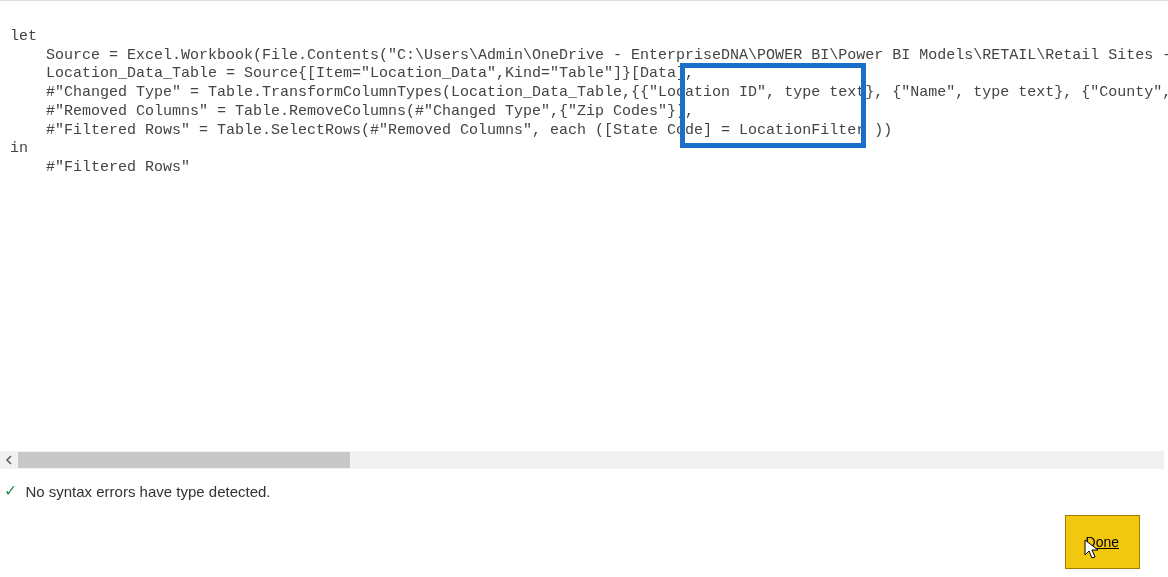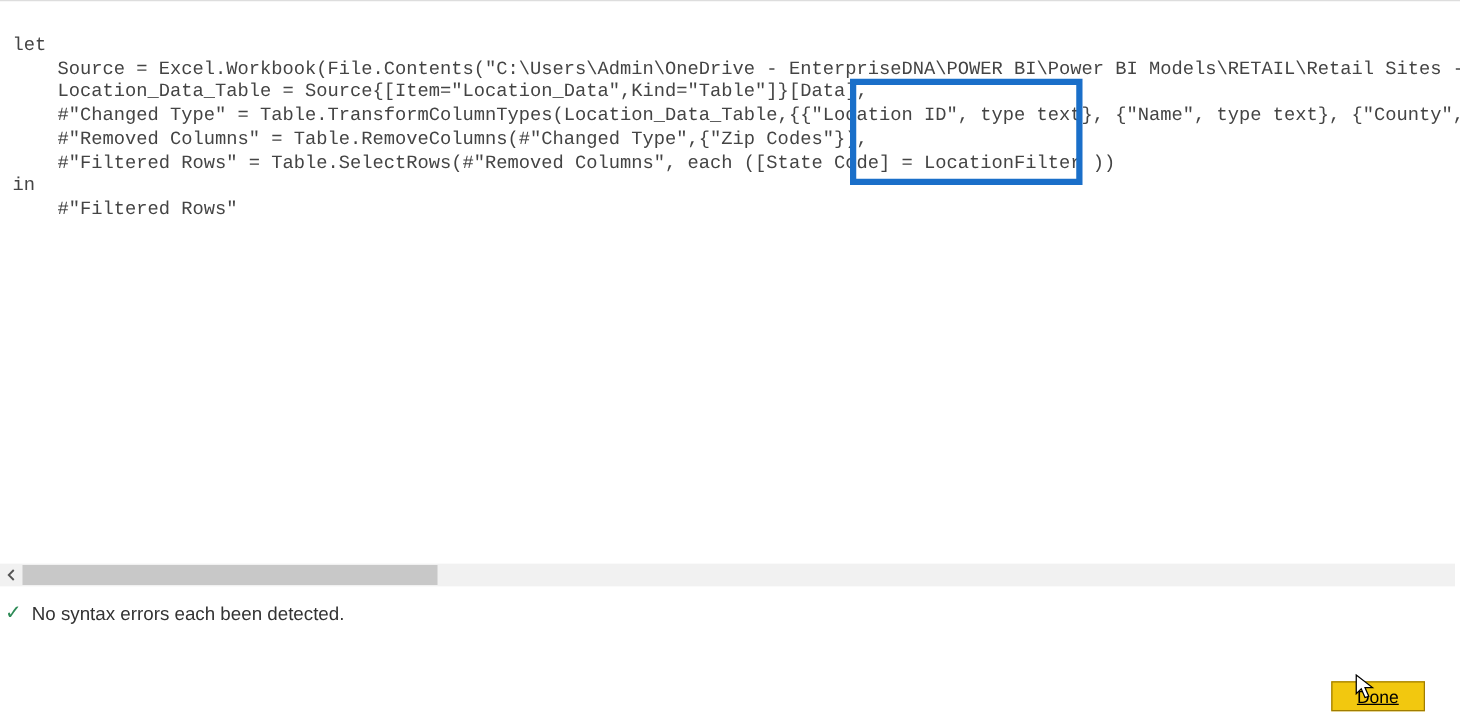--- a/index.html
+++ b/index.html
@@ -86,21 +86,21 @@
       bottom: 8px;
       display: flex;
       justify-content: flex-end;
       padding-right: 28px;
     }
     .done-btn {
       background: #f2c80f;
       border: 1px solid #a07d00;
       color: #000;
       font-size: 14px;
-      padding: 3px 20px;
+      padding: 18px 20px;
       cursor: pointer;
       font-family: "Segoe UI", Tahoma, sans-serif;
       text-decoration: underline;
     }
     .cursor-overlay {
       position: absolute;
       left: 1084px;
       top: 538px;
       pointer-events: none;
     }
@@ -128,21 +128,21 @@
         <path d="M6 1 L2 5 L6 9" fill="none" stroke="#555" stroke-width="1.5"></path>
       </svg>
   </div>
   <div class="track">
     <div class="thumb"></div>
   </div>
 </div>
 
 <div class="status-bar">
   <span class="check">✓</span>
-  <span>No syntax errors each been detected.</span>
+  <span>No syntax errors have type detected.</span>
 </div>
 
 <div class="footer">
   <button class="done-btn">Done</button>
 </div>
 
 <div class="cursor-overlay">
   <svg width="18" height="22" viewBox="0 0 18 22">
     <path d="M1 1 L1 16 L5 12 L8 19 L11 18 L8 11 L14 11 Z" fill="#fff" stroke="#000" stroke-width="1"></path>
   </svg>

